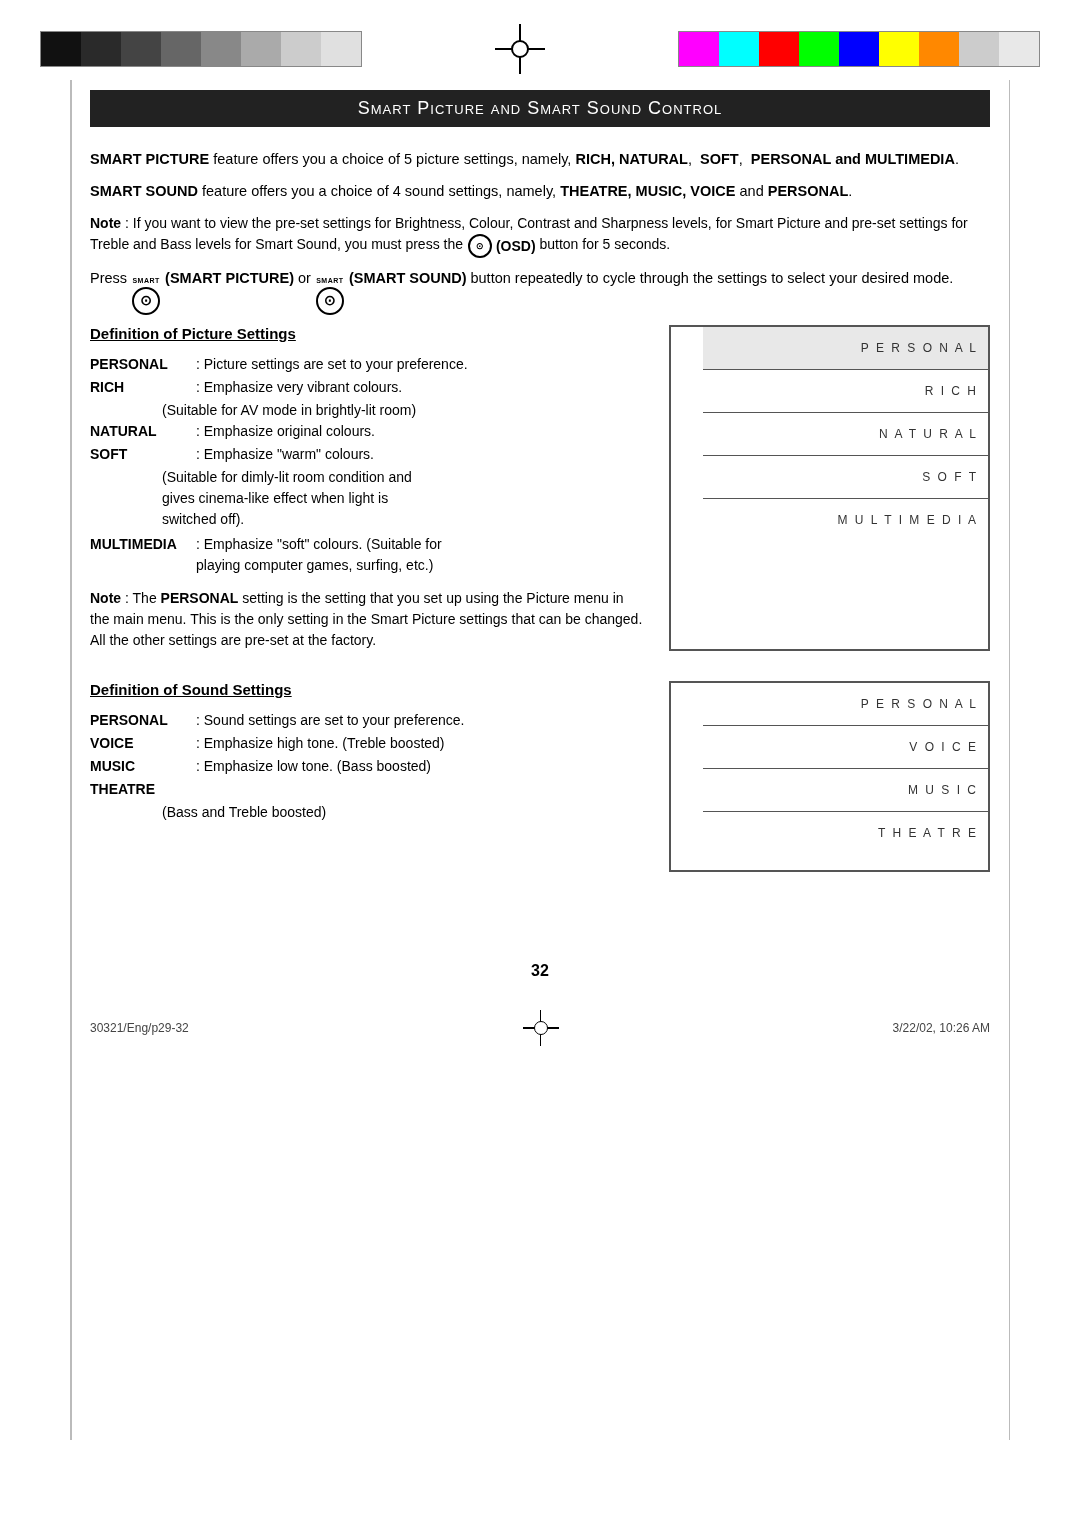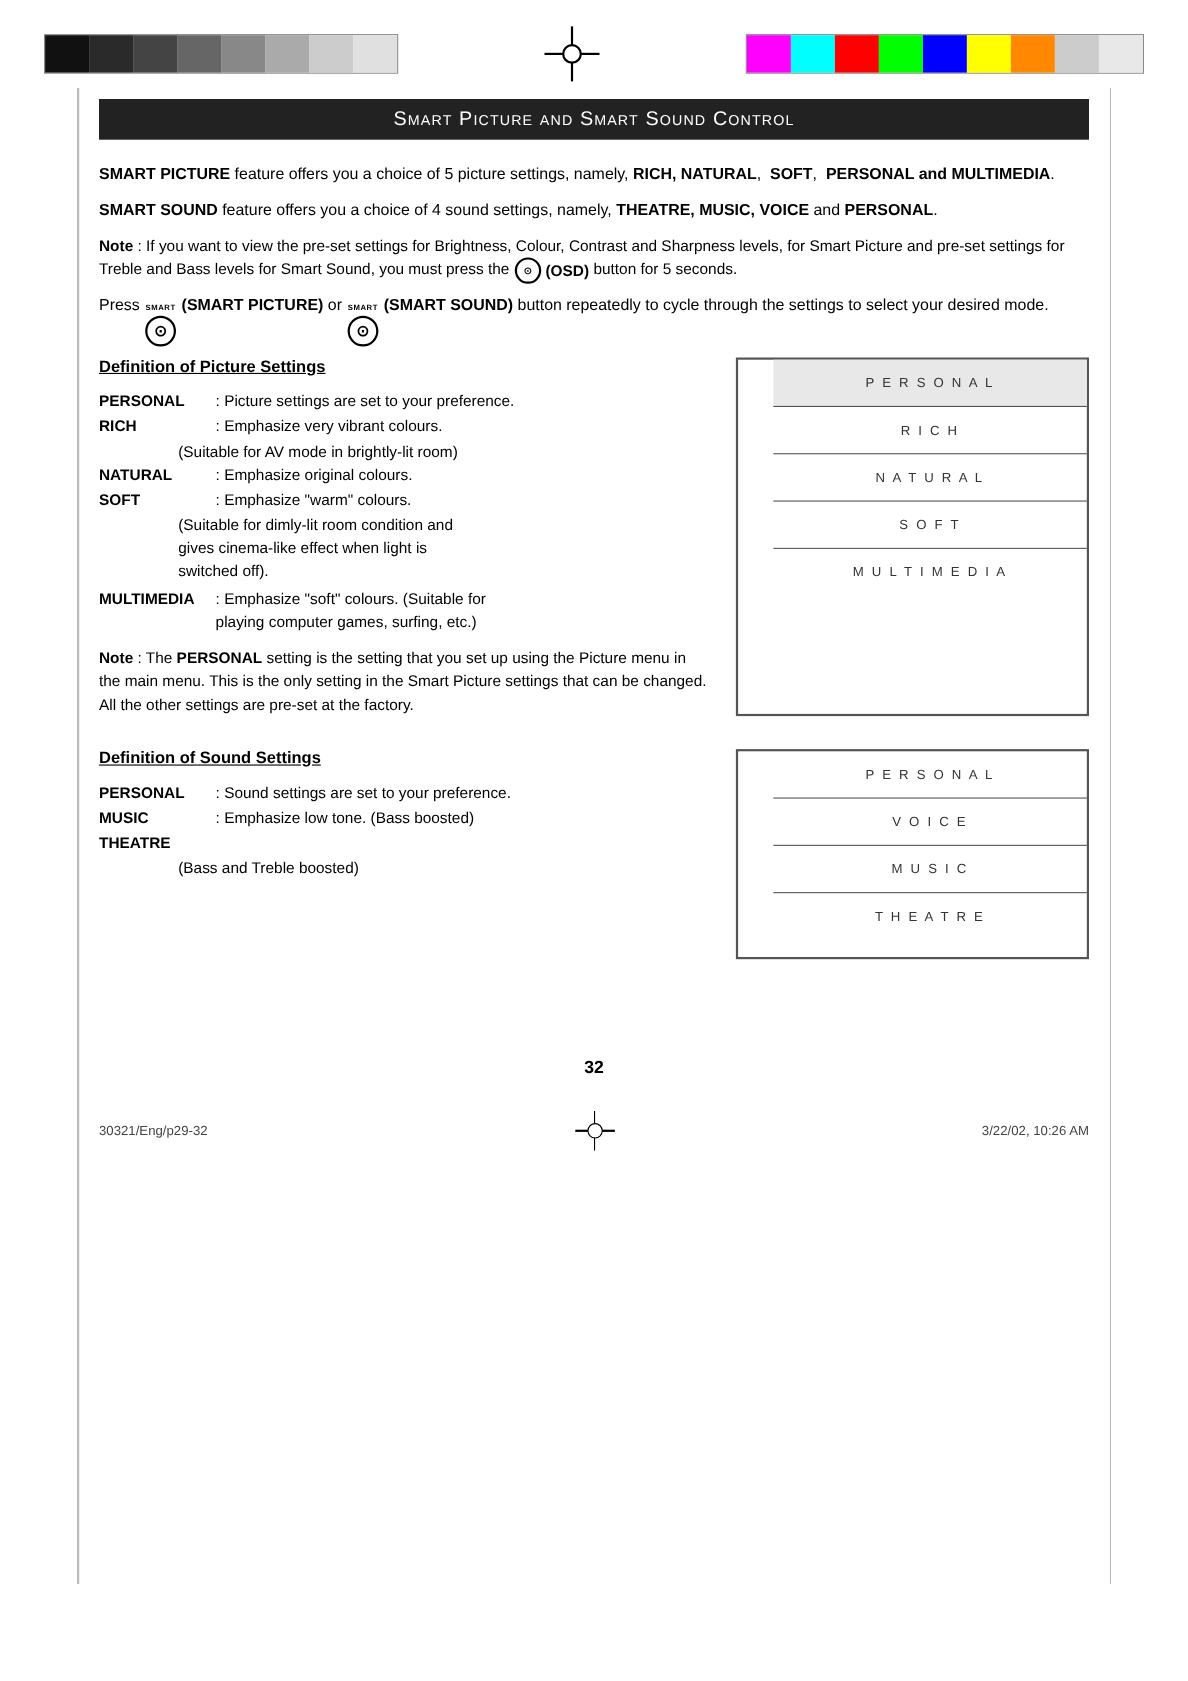--- a/index.html
+++ b/index.html
@@ -148,21 +148,21 @@
     .definition-panel {
       flex: 0.8;
       border: 2px solid #555;
       padding: 0;
       display: flex;
       flex-direction: column;
     }
 
     .panel-item {
       padding: 14px 10px;
-      text-align: center;
+      text-align: right;
       font-size: 12px;
       letter-spacing: 2px;
       font-weight: normal;
       border-bottom: 1px solid #555;
       color: #333;
       margin-left: 32px;
     }
 
     .panel-item:last-child {
       border-bottom: none;
@@ -417,20 +417,24 @@
     <div class="definition-text">
       <div class="section-heading">Definition of Sound Settings</div>
 
       <div class="def-table">
 
         <div class="def-row">
           <span class="def-term">PERSONAL</span>
           <span class="def-desc">: Sound settings are set to your preference.</span>
         </div>
 
+        <div class="def-row">
+          <span class="def-term">VOICE</span>
+          <span class="def-desc">: Emphasize high tone. (Treble boosted)</span>
+        </div>
 
         <div class="def-row">
           <span class="def-term">MUSIC</span>
           <span class="def-desc">: Emphasize low tone. (Bass boosted)</span>
         </div>
 
         <div class="def-row">
           <span class="def-term">THEATRE</span>
         </div>
         <div class="def-desc-indent">(Bass and Treble boosted)</div>

